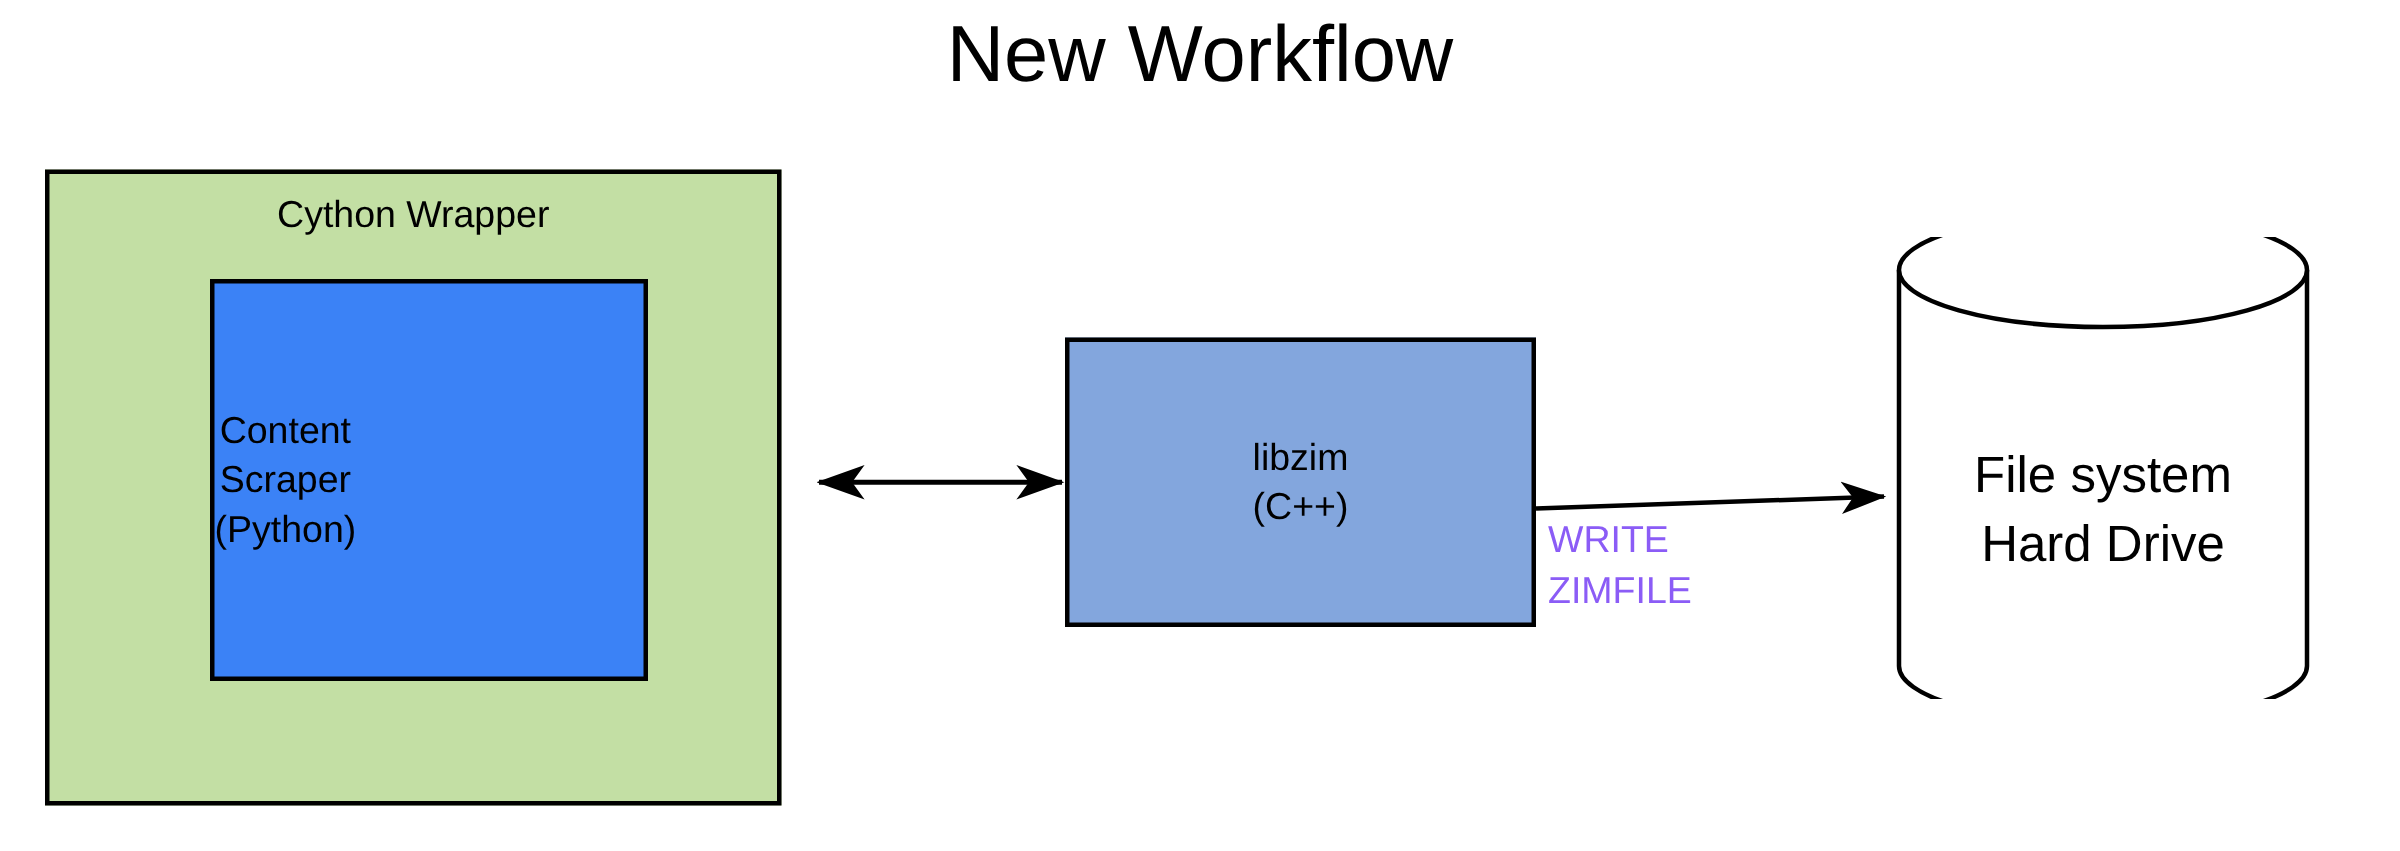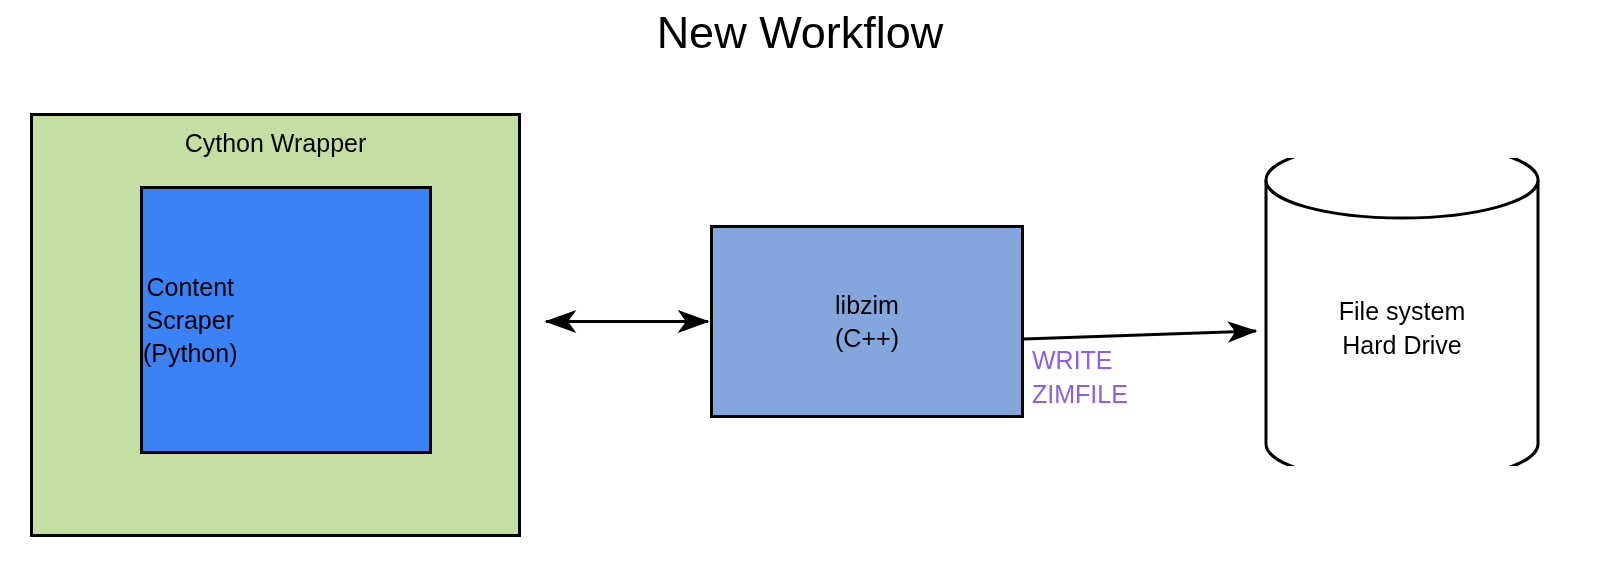--- a/index.html
+++ b/index.html
@@ -17,21 +17,21 @@
     height: 567px;
     background: #ffffff;
     overflow: hidden;
   }
   #diagram-title {
     position: absolute;
     left: 0;
     top: 8px;
     width: 1600px;
     text-align: center;
-    font-size: 45px;
+    font-size: 53px;
     font-weight: 400;
     line-height: 1.1;
     letter-spacing: 0px;
     color: #000000;
     white-space: nowrap;
   }
   
   #cython-wrapper-box {
     position: absolute;
     left: 30px;
@@ -99,21 +99,21 @@
   }
   #storage-cylinder svg {
     display: block;
   }
   #storage-label {
     position: absolute;
     left: 1266px;
     top: 295px;
     width: 272px;
     text-align: center;
-    font-size: 25px;
+    font-size: 34px;
     line-height: 1.35;
     color: #000000;
     white-space: pre-line;
   }
   
   #connector-bidirectional {
     position: absolute;
     left: 534px;
     top: 300px;
     width: 186px;

